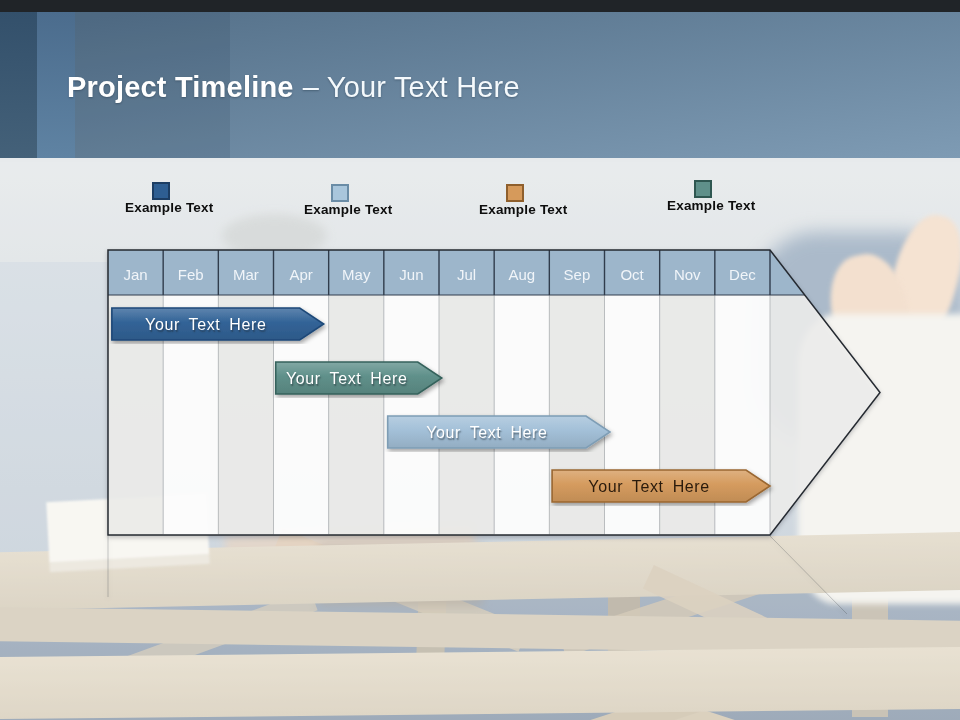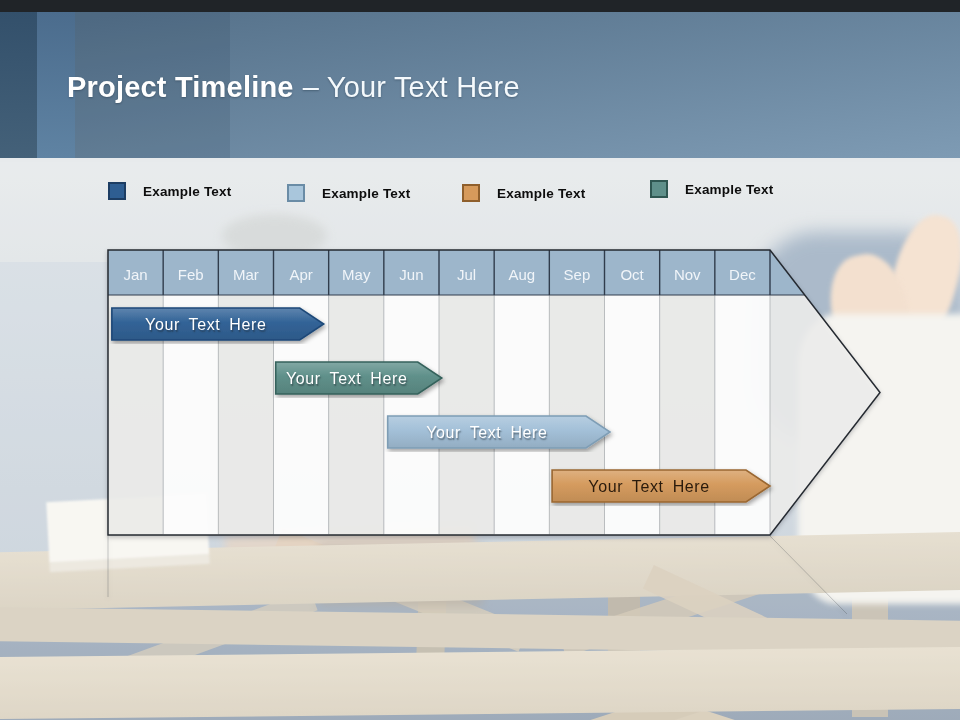--- a/index.html
+++ b/index.html
@@ -51,21 +51,21 @@
   .p-brace-3{left:635px;top:462px;width:285px;height:26px;background:#cec0a8;transform:rotate(25deg);opacity:.9;}
   .p-brace-4{left:115px;top:462px;width:205px;height:22px;background:#cbbda5;transform:rotate(-20deg);opacity:.75;}
   .p-brace-5{left:535px;top:532px;width:235px;height:26px;background:#cdbfa6;transform:rotate(18deg);}
   .p-brace-6{left:555px;top:532px;width:235px;height:26px;background:#c7b99f;transform:rotate(-18deg);}
   .p-plank-1{left:-10px;top:380px;width:990px;height:58px;background:linear-gradient(#ddd3bf,#cfc5b0);transform:rotate(-1.2deg);}
   .p-plank-2{left:-10px;top:452px;width:990px;height:34px;background:#cdc3ae;transform:rotate(.8deg);}
   .p-plank-3{left:-10px;top:490px;width:990px;height:62px;background:linear-gradient(#e0d6c1,#d2c7b1);transform:rotate(-.6deg);}
   .p-veil{left:0;top:0;width:960px;height:570px;background:rgba(255,255,255,.28);}
   
   .legend{position:absolute;left:0;top:166px;width:960px;height:28px;z-index:5;}
-  .legend-item{position:absolute;display:flex;align-items:center;}
+  .legend-item{position:absolute;display:flex;align-items:center;flex-direction:column;}
   .legend-item:nth-child(1){left:108px;top:4px;}
   .legend-item:nth-child(2){left:287px;top:6px;}
   .legend-item:nth-child(3){left:462px;top:6px;}
   .legend-item:nth-child(4){left:650px;top:2px;}
   .swatch{width:18px;height:18px;border:2px solid #333;box-sizing:border-box;flex:none;}
   .legend-label{margin-left:17px;font-size:13.5px;font-weight:700;color:#0d0d0d;letter-spacing:.2px;}
   
   .gantt{position:absolute;left:0;top:0;width:960px;height:720px;z-index:3;
     filter:drop-shadow(0 2px 2px rgba(20,25,35,.25));}
   .month-label{font-family:"Liberation Sans","DejaVu Sans",sans-serif;font-size:15px;}

